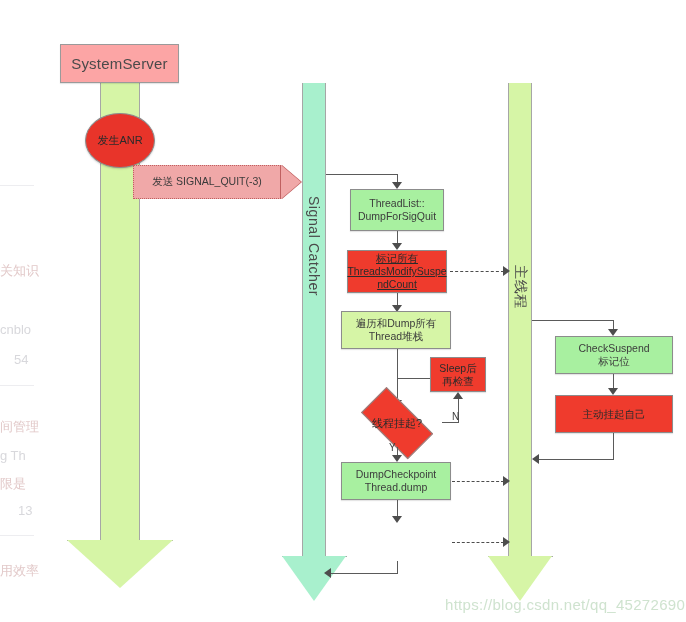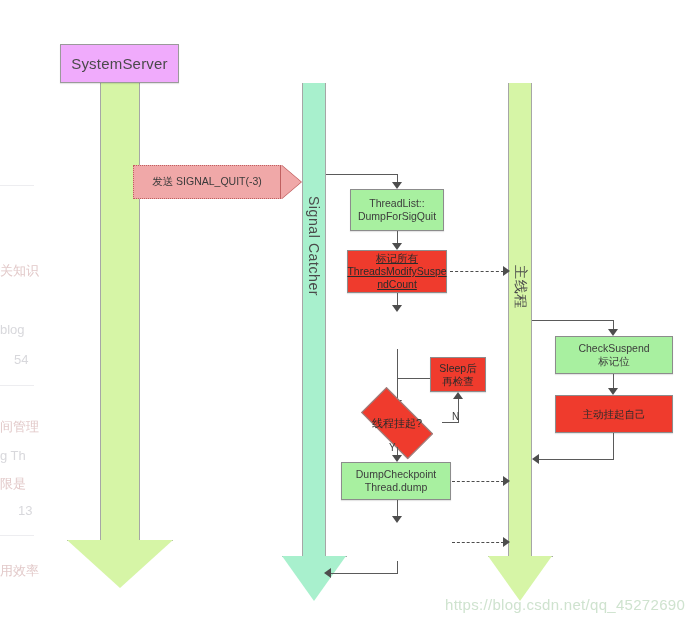--- a/index.html
+++ b/index.html
@@ -30,21 +30,21 @@
     position:absolute;
     left:0;
     height:1px;
     background:#ededf0;
   }
 
   
   .lane-head{
     position:absolute;
     box-sizing:border-box;
-    background:#f0abfc;
+    background:#fca5a5;
     border:1.4px solid #9a9a9a;
     display:flex;
     align-items:center;
     justify-content:center;
     color:#4a4a4a;
     font-size:15px;
     letter-spacing:.2px;
     box-shadow:0 1px 1px rgba(0,0,0,.10);
   }
 
@@ -196,38 +196,41 @@
 </head>
 <body>
 
 <div id="canvas">
 
   <div class="bgrule" style="top:185px;width:34px;"></div>
   <div class="bgrule" style="top:385px;width:34px;"></div>
   <div class="bgrule" style="top:535px;width:34px;"></div>
 
   <div class="bgfrag cn" style="top:262px;left:0;">关知识</div>
-  <div class="bgfrag" style="top:322px;left:0;">blog</div>
+  <div class="bgfrag" style="top:322px;left:0;">cnblo</div>
   <div class="bgfrag" style="top:352px;left:14px;">54</div>
   <div class="bgfrag cn" style="top:418px;left:0;">间管理</div>
   <div class="bgfrag" style="top:448px;left:0;">g Th</div>
   <div class="bgfrag cn" style="top:475px;left:0;">限是</div>
   <div class="bgfrag" style="top:503px;left:18px;">13</div>
   <div class="bgfrag cn" style="top:562px;left:0;">用效率</div>
 
   <div class="lane" style="left:100px;top:80px;width:40px;height:540px;">
     <div class="shaft" style="height:460px;background:#d6f5a6;"></div>
     <div class="wings" style="left:-33px;top:460px;width:106px;height:1px;"></div>
     <div class="head" style="top:460px;border-left-width:53px;border-right-width:53px;border-top-width:48px;border-top-color:#d6f5a6;"></div>
   </div>
 
   <div class="lane-head" style="left:60px;top:44px;width:119px;height:39px;">
     <span>SystemServer</span>
   </div>
 
+  <div class="ellipse" style="left:85px;top:113px;width:70px;height:55px;">
+    <span>发生ANR</span>
+  </div>
 
   <div class="signal" style="left:133px;top:165px;width:168px;height:34px;">
     <div class="body" style="width:148px;height:34px;">
       <span>发送 SIGNAL_QUIT(-3)</span>
     </div>
     <div class="tip" style="left:148px;top:0;"></div>
   </div>
 
 
   <div class="lane" style="left:302px;top:83px;width:24px;height:539px;">
@@ -261,20 +264,24 @@
 ThreadsModifySuspe
 ndCount</span>
   </div>
 
   <div class="dln" style="left:450px;top:271px;width:54px;"></div>
   <div class="arw right" style="left:503px;top:266px;"></div>
 
   <div class="ln v" style="left:397px;top:293px;height:14px;"></div>
   <div class="arw down" style="left:392px;top:305px;"></div>
 
+  <div class="node green2" style="left:341px;top:311px;width:110px;height:38px;">
+    <span style="white-space:pre-line;">遍历和Dump所有
+Thread堆栈</span>
+  </div>
 
   <div class="ln v" style="left:397px;top:349px;height:55px;"></div>
   <div class="ln h" style="left:397px;top:378px;width:34px;"></div>
   <div class="arw down" style="left:392px;top:400px;"></div>
 
   <div class="node red" style="left:430px;top:357px;width:56px;height:35px;">
     <span style="white-space:pre-line;">Sleep后
 再检查</span>
   </div>
 

